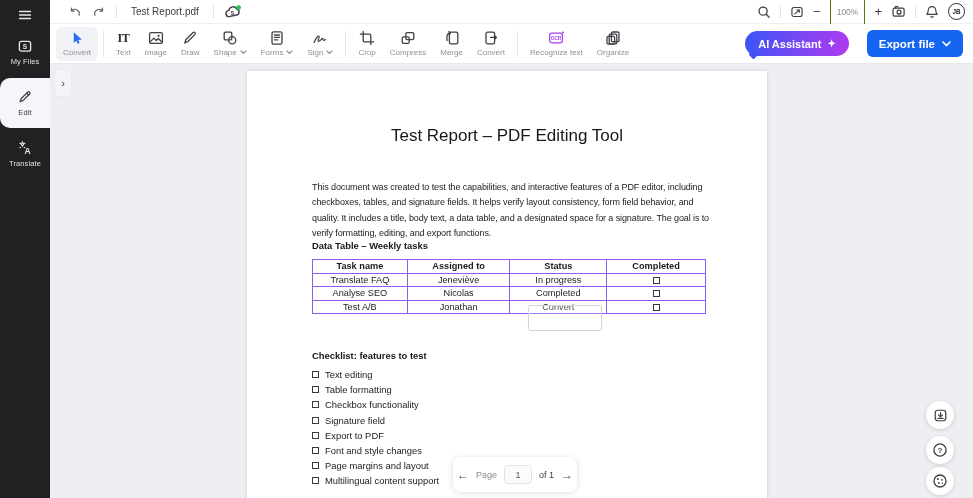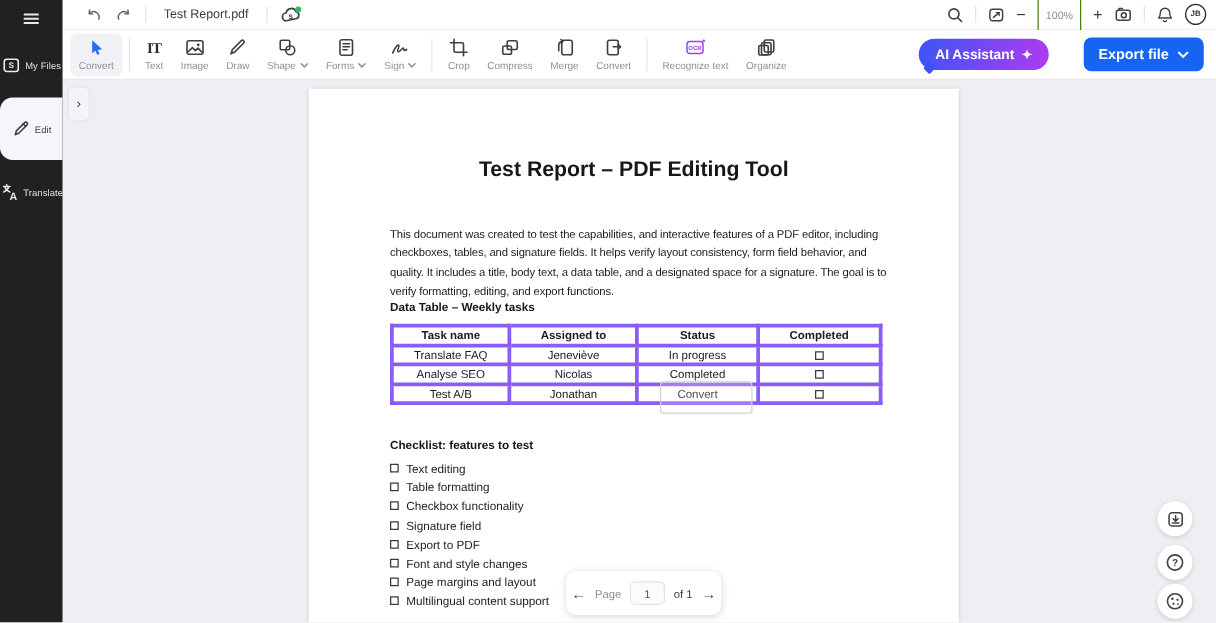--- a/index.html
+++ b/index.html
@@ -2,21 +2,21 @@
 <html><head>
 <meta charset="utf-8">
 <style>
   * { margin:0; padding:0; box-sizing:border-box; }
   html,body { width:973px; height:498px; overflow:hidden; font-family:"Liberation Sans", sans-serif; background:#edeff3; }
   .app { position:relative; width:973px; height:498px; }
 
   
   .sidebar { position:absolute; left:0; top:0; width:50px; height:498px; background:#212123; z-index:30; }
   .burger { position:absolute; top:2px; left:0; width:50px; height:26px; display:flex; align-items:center; justify-content:center; cursor:pointer; }
-  .side-item { position:absolute; left:0; width:50px; display:flex; align-items:center; justify-content:center; gap:3px; cursor:pointer; }
+  .side-item { position:absolute; left:0; width:50px; display:flex; flex-direction:column; align-items:center; justify-content:center; gap:3px; cursor:pointer; }
   .side-item .slabel { font-size:7.5px; color:#e3e3e6; letter-spacing:.1px; }
   .side-item.active { background:#f5f6f9; border-radius:10px 0 0 10px; }
   .side-item.active .slabel { color:#3c3c42; }
   .sf-myfiles { top:28px; height:48px; }
   .sf-edit { top:78px; height:50px; }
   .sf-translate { top:130px; height:48px; }
 
   
   .topbar { position:absolute; left:50px; top:0; right:0; height:24px; background:#fff; border-bottom:1px solid #f0f0f3; display:flex; align-items:center; padding:0 8px 0 18px; z-index:20; }
   .tb-left { display:flex; align-items:center; gap:10px; }
@@ -30,37 +30,37 @@
 
   
   .toolbar { position:absolute; left:50px; top:24px; right:0; height:40px; background:#fff; border-bottom:1px solid #e8e8ec; display:flex; align-items:center; padding-left:6px; z-index:20; }
   .tool { display:flex; flex-direction:column; align-items:center; justify-content:center; gap:2px; height:34px; padding:0 7px; border-radius:6px; cursor:pointer; }
   .tool.active { background:#f1f2f5; }
   .tool .tico { height:16px; display:flex; align-items:center; }
   .tool .trow { display:flex; align-items:center; gap:3px; }
   .tlabel { font-size:8px; color:#8f8f96; white-space:nowrap; }
   .ittext { font-size:12px; font-weight:bold; color:#2b2b30; font-family:"Liberation Serif", serif; letter-spacing:-0.5px; }
   .vsep { width:1px; height:26px; background:#e7e7eb; margin:0 5px; }
-  .tb-actions { margin-left:auto; display:flex; align-items:center; gap:28px; padding-right:10px; }
+  .tb-actions { margin-left:auto; display:flex; align-items:center; gap:18px; padding-right:10px; }
   .ai-btn { position:relative; height:25px; border-radius:14px; padding:0 13px; display:flex; align-items:center; gap:6px; color:#fff; font-size:11px; font-weight:bold; background:linear-gradient(100deg,#3b55f6,#b13af0); border:none; cursor:pointer; }
   .ai-btn::after { content:""; position:absolute; left:5px; bottom:-2px; width:7px; height:7px; background:#4150f4; transform:rotate(45deg); border-radius:1px; z-index:-0; }
   .ai-spark { font-size:10px; }
   .export-btn { height:27px; border-radius:6px; padding:0 12px; display:flex; align-items:center; gap:7px; color:#fff; font-size:11.5px; font-weight:bold; background:#1565f2; border:none; cursor:pointer; }
 
   
   .canvas { position:absolute; left:50px; top:64px; right:0; bottom:0; background:#edeff3; overflow:hidden; }
   .expander { position:absolute; left:5px; top:6px; width:16px; height:26px; background:#f3f4f7; border-radius:4px; display:flex; align-items:center; justify-content:center; font-size:11px; color:#3c3c42; cursor:pointer; box-shadow:0 0 2px rgba(0,0,0,.08); }
 
   
   .page { position:absolute; left:197px; top:7px; width:520px; height:520px; background:#fff; box-shadow:0 0 4px rgba(0,0,0,.16); }
-  .doc-title { position:absolute; top:55px; left:0; width:100%; text-align:center; font-size:17px; font-weight:bold; color:#171717; }
+  .doc-title { position:absolute; top:55px; left:0; width:100%; text-align:center; font-size:17px; font-weight:normal; color:#171717; }
   .doc-para { position:absolute; top:109px; left:65px; width:404px; font-size:9px; letter-spacing:-0.1px; line-height:15.4px; color:#1c1c1c; }
   .tbl-heading { position:absolute; top:169px; left:65px; font-size:9.4px; font-weight:bold; color:#171717; }
   .doc-table { position:absolute; top:188px; left:65px; width:394px; border-collapse:collapse; font-size:9.2px; color:#1c1c1c; }
-  .doc-table th, .doc-table td { border:3px solid #8b5cf6; text-align:center; padding:1px 2px; height:12.6px; line-height:10.5px; }
+  .doc-table th, .doc-table td { border:1px solid #8b5cf6; text-align:center; padding:1px 2px; height:12.6px; line-height:10.5px; }
   .doc-table th { font-weight:bold; }
   .cbx { display:inline-block; width:7px; height:7px; border:1px solid #3a3a3a; background:#fff; vertical-align:middle; }
   .overlay-box { position:absolute; left:281px; top:234px; width:74px; height:26px; border:1px solid #d4d4d9; border-radius:3px; background:rgba(255,255,255,.2); box-shadow:0 0 2px rgba(0,0,0,.06); }
   .chk-heading { position:absolute; top:279px; left:65px; font-size:9.4px; font-weight:bold; color:#171717; }
   .checklist { position:absolute; top:296px; left:65px; }
   .chk-item { display:flex; align-items:center; gap:6px; height:15.2px; font-size:9.4px; color:#1c1c1c; }
 
   
   .pager { position:absolute; left:403px; top:393px; width:124px; height:35px; background:#fff; border-radius:8px; box-shadow:0 1px 6px rgba(0,0,0,.14); display:flex; align-items:center; justify-content:center; gap:7px; z-index:10; }
   .pgarrow { font-size:12px; color:#4a4a50; cursor:pointer; line-height:1; }

